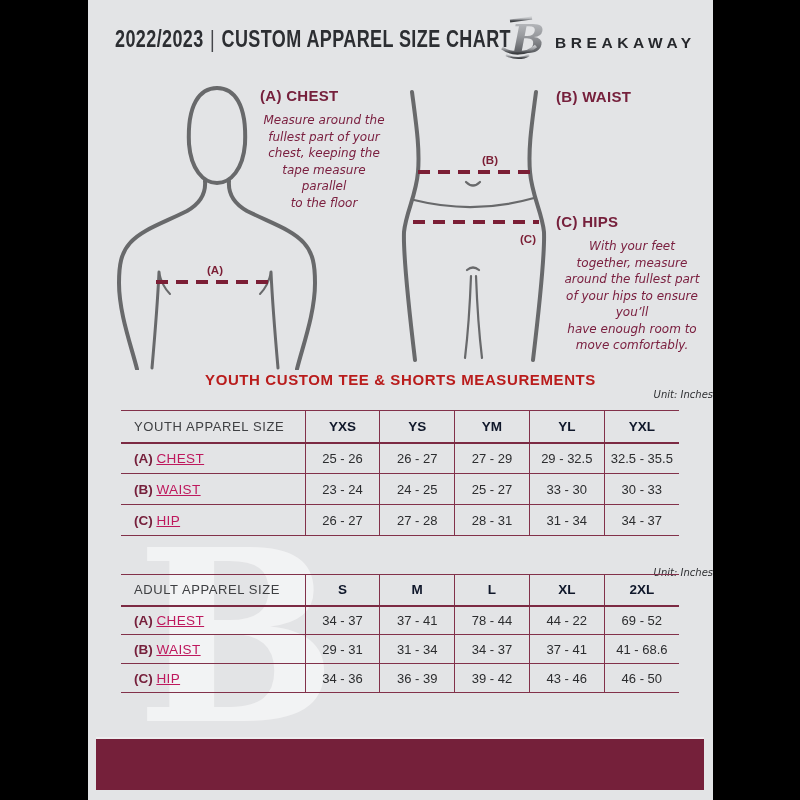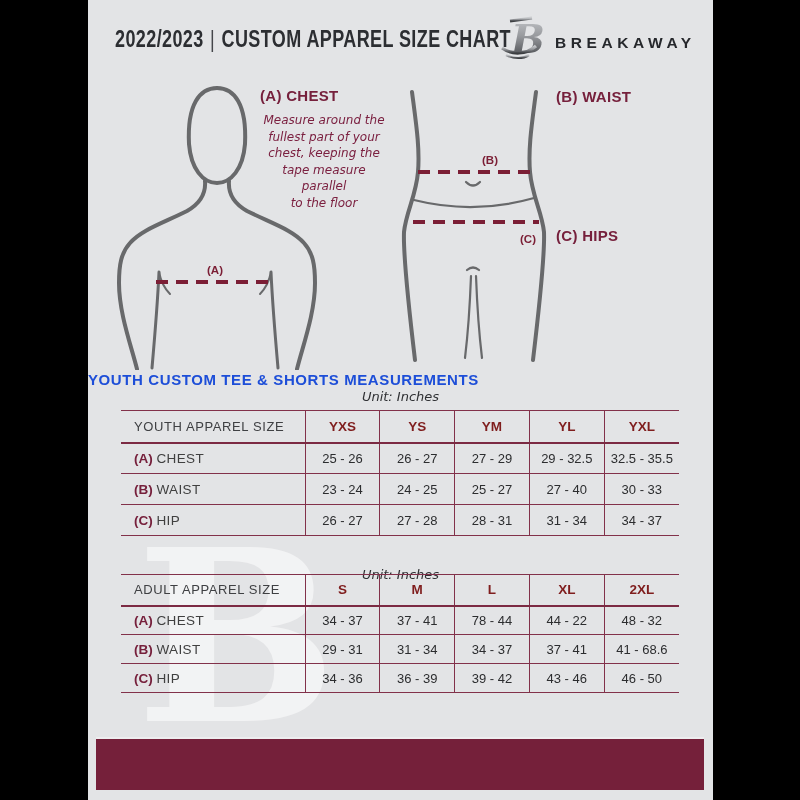--- a/index.html
+++ b/index.html
@@ -16,52 +16,52 @@
   .hdr-sep{color:#44464a;font-weight:normal;padding:0 8px;}
   .logo{position:absolute;left:410px;top:12px;}
 
   
   .instr{position:absolute;width:152px;color:#7b2040;}
   .instr h3{margin:0 0 8px 0;font-size:15px;font-weight:bold;letter-spacing:.3px;color:#76203c;}
   .instr p{margin:0;font-size:12px;line-height:16.5px;font-style:italic;white-space:pre-line;
            font-family:"DejaVu Sans",sans-serif;color:#7b2040;text-align:center;}
   #chest-block{left:172px;top:87px;width:128px;}
   #waist-block{left:468px;top:88px;}
-  #hips-block{left:468px;top:227px;}
+  #hips-block{left:468px;top:213px;}
 
   .fig{position:absolute;}
   #fig-upper{left:29px;top:82px;}
   #fig-lower{left:310px;top:88px;}
 
   
-  .sec-title{position:absolute;left:0;width:625px;font-size:15px;
-             font-weight:bold;letter-spacing:.6px;color:#1d4ed8;}
-  .sec-unit{position:absolute;left:0;width:625px;text-align:center;font-size:13px;
+  .sec-title{position:absolute;left:0;width:625px;text-align:center;font-size:15px;
+             font-weight:bold;letter-spacing:.6px;color:#b91c1c;}
+  .sec-unit{position:absolute;left:0;width:625px;text-align:right;font-size:10px;
             font-style:italic;color:#2f3033;font-family:"DejaVu Sans",sans-serif;}
   #youth-title{top:371px;} #youth-unit{top:389px;}
   #adult-title{top:549px;} #adult-unit{top:567px;}
 
   
   .mtable-wrap{position:absolute;left:33px;}
   #youth-table-wrap{top:410px;} #adult-table-wrap{top:574px;}
   table.mtable{width:558px;border-collapse:collapse;table-layout:fixed;
                border-top:1.5px solid #82314a;}
   table.mtable col.c0{width:184px;}
   table.mtable tr{border-bottom:1.5px solid #82314a;}
   table.mtable thead tr{border-bottom:2px solid #7c2a43;margin-top:8px;}
   table.mtable th,table.mtable td{border-left:1.2px solid #82314a;padding:0;
       text-align:center;font-size:13px;color:#2c2d2f;font-weight:normal;}
   table.mtable th:first-child,table.mtable td:first-child{border-left:none;text-align:left;
       padding-left:13px;}
-  table.mtable th.size{font-weight:bold;font-size:13.5px;color:#7f1d1d;}
+  table.mtable th.size{font-weight:bold;font-size:13.5px;color:#0f172a;}
   table.mtable th.rowhdr{font-size:13px;letter-spacing:.6px;color:#3f4043;}
   #youth-table thead tr{height:32px;} #youth-table tbody tr{height:31px;}
   #adult-table thead tr{height:31px;} #adult-table tbody tr{height:29px;}
   .rl-prefix{font-weight:bold;color:#76203c;font-size:13.5px;}
-  .rl-label{font-size:13.5px;color:#404040;letter-spacing:.4px;}
+  .rl-label{font-size:13.5px;color:#be185d;letter-spacing:.4px;text-decoration:underline;}
 
   
   .watermark{position:absolute;left:48px;top:538px;font-family:"DejaVu Serif",serif;
              font-weight:bold;font-size:238px;line-height:200px;color:rgba(255,255,255,.55);
              z-index:0;}
   .content-layer{position:absolute;inset:0;z-index:1;}
   .footer-bar{position:absolute;left:8px;top:739px;width:608px;height:51px;background:#75203a;
               box-shadow:0 -2px 0 rgba(255,255,255,.35);}
 </style>
 </head>
@@ -133,20 +133,27 @@
 fullest part of your
 chest, keeping the
 tape measure parallel
 to the floor</p>
       </div>
       <div id="waist-block" class="instr">
         <h3>(B) WAIST</h3>
       </div>
       <div id="hips-block" class="instr">
         <h3>(C) HIPS</h3>
+        <p>With your feet
+together, measure
+around the fullest part
+of your hips to ensure
+you’ll
+have enough room to
+move comfortably.</p>
       </div>
 
       <div id="youth-title" class="sec-title">YOUTH CUSTOM TEE &amp; SHORTS MEASUREMENTS</div>
       <div id="youth-unit" class="sec-unit">Unit: Inches</div>
       <div id="youth-table-wrap" class="mtable-wrap">
         <table id="youth-table" class="mtable">
           <colgroup>
               <col class="c0">
               <col>
               <col>
@@ -171,21 +178,21 @@
               <td>26 - 27</td>
               <td>27 - 29</td>
               <td>29 - 32.5</td>
               <td>32.5 - 35.5</td>
             </tr>
             <tr>
               <td><span class="rl-prefix">(B)</span> <span class="rl-label">WAIST</span></td>
               <td>23 - 24</td>
               <td>24 - 25</td>
               <td>25 - 27</td>
-              <td>27 - 40</td>
+              <td>33 - 30</td>
               <td>30 - 33</td>
             </tr>
             <tr>
               <td><span class="rl-prefix">(C)</span> <span class="rl-label">HIP</span></td>
               <td>26 - 27</td>
               <td>27 - 28</td>
               <td>28 - 31</td>
               <td>31 - 34</td>
               <td>34 - 37</td>
             </tr>
@@ -214,21 +221,21 @@
               <th class="size">2XL</th>
             </tr>
           </thead>
           <tbody>
             <tr>
               <td><span class="rl-prefix">(A)</span> <span class="rl-label">CHEST</span></td>
               <td>34 - 37</td>
               <td>37 - 41</td>
               <td>78 - 44</td>
               <td>44 - 22</td>
-              <td>48 - 32</td>
+              <td>69 - 52</td>
             </tr>
             <tr>
               <td><span class="rl-prefix">(B)</span> <span class="rl-label">WAIST</span></td>
               <td>29 - 31</td>
               <td>31 - 34</td>
               <td>34 - 37</td>
               <td>37 - 41</td>
               <td>41 - 68.6</td>
             </tr>
             <tr>

